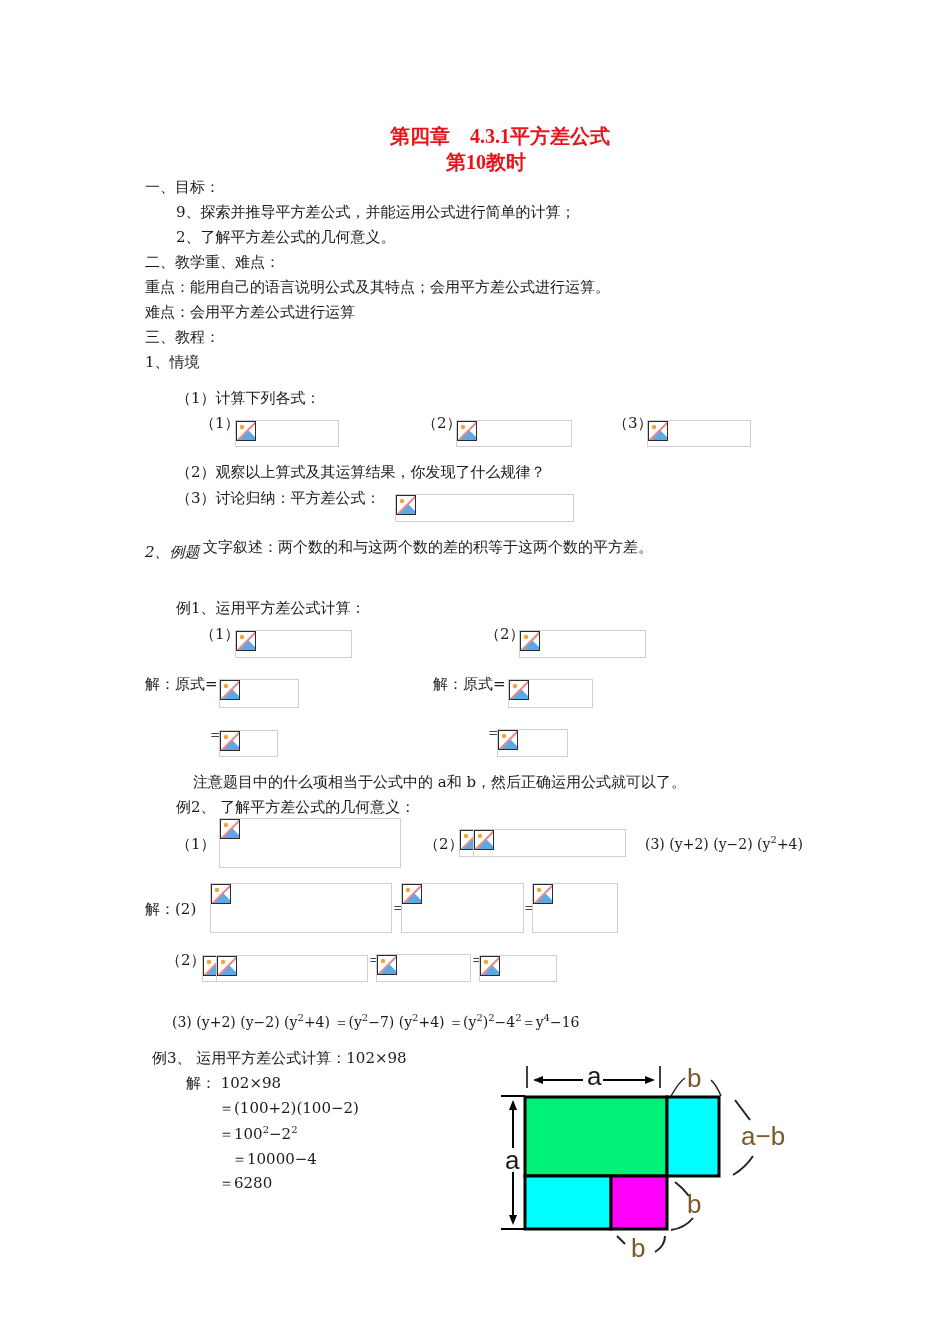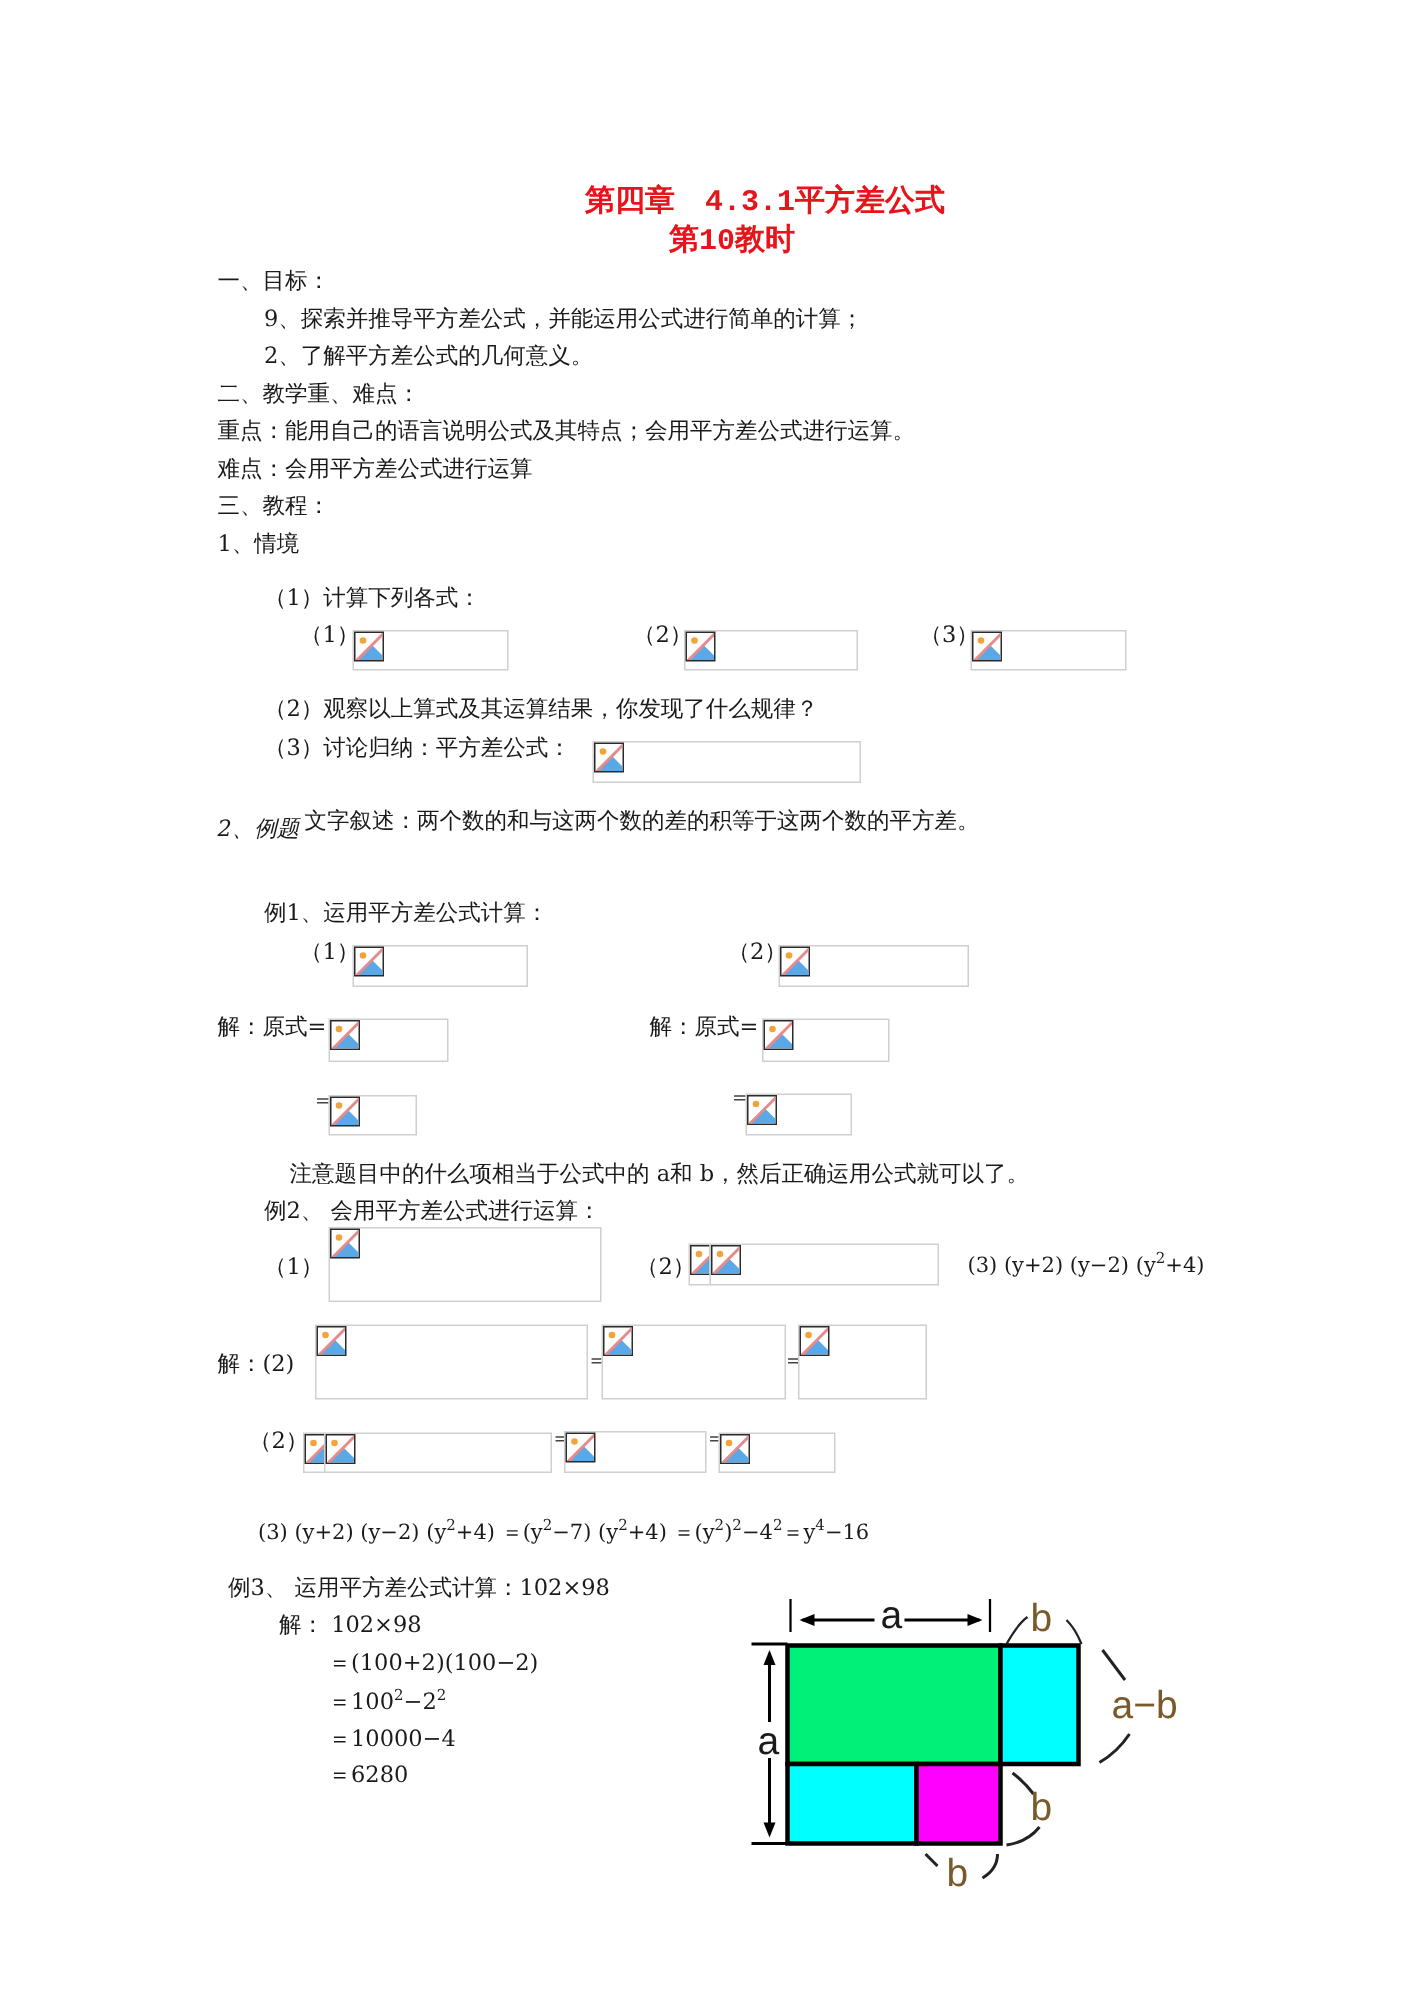--- a/index.html
+++ b/index.html
@@ -1,20 +1,20 @@
 <!DOCTYPE html>
 <html><head>
 <meta charset="utf-8">
 <style>
   html, body { margin:0; padding:0; background:#ffffff; }
   body { width:950px; height:1344px; position:relative; overflow:hidden;
          font-family:"DejaVu Serif","Liberation Serif",serif; color:#1a1a1a; }
   .t { position:absolute; font-size:15px; line-height:18px; white-space:nowrap; }
   .title { position:absolute; color:#e8141b; font-weight:bold; font-size:20px; line-height:24px;
-           font-family:Liberation Mono, monospace; white-space:nowrap; }
+           font-family:Liberation Serif, serif; white-space:nowrap; }
   .imgbox { position:absolute; border:1px solid #cfcfcf; background:#fff; box-sizing:border-box; }
   .broken { position:absolute; width:20px; height:20px; box-sizing:border-box;
             border:1.5px solid #2b2b2b; background:#fff; overflow:hidden; }
   .broken svg { display:block; }
   .eq { position:absolute; font-size:13px; color:#444; line-height:14px; }
   sup { font-size:10px; vertical-align:6px; line-height:0; }
   .diagram { position:absolute; left:495px; top:1060px; width:320px; height:210px; }
 </style>
 </head>
 <body>
@@ -137,21 +137,21 @@
       <svg width="20" height="20" viewBox="0 0 20 20">
         <circle cx="5" cy="5" r="2.2" fill="#f2a33a"></circle>
         <polygon points="2,18 11,8 18,15 18,18" fill="#5aa8e6"></polygon>
         <line x1="0" y1="19" x2="19" y2="0" stroke="#e58b8b" stroke-width="2"></line>
       </svg>
     </div>
   </div>
 
 <div class="t" style="left:145px;top:773px;margin-left:48px;">注意题目中的什么项相当于公式中的 a和 b，然后正确运用公式就可以了。</div>
 
-<div class="t" style="left:176px;top:798px;">例2、 会用平方差公式进行运算：</div>
+<div class="t" style="left:176px;top:798px;">例2、 了解平方差公式的几何意义：</div>
 <div class="t" style="left:176px;top:835px;">（1）</div>
 <div class="imgbox" style="left:219px;top:818px;width:182px;height:50px;">
     <div class="broken bi" style="left:0;top:0;">
       <svg width="20" height="20" viewBox="0 0 20 20">
         <circle cx="5" cy="5" r="2.2" fill="#f2a33a"></circle>
         <polygon points="2,18 11,8 18,15 18,18" fill="#5aa8e6"></polygon>
         <line x1="0" y1="19" x2="19" y2="0" stroke="#e58b8b" stroke-width="2"></line>
       </svg>
     </div>
   </div>
@@ -248,21 +248,21 @@
   </div>
 
 <div class="t" style="left:172px;top:1013px;font-size:14px;">
   <span>(3) (y+2) (y−2) (y</span><sup>2</sup><span>+4) ＝(y</span><sup>2</sup><span>−7) (y</span><sup>2</sup><span>+4) ＝(y</span><sup>2</sup><span>)</span><sup>2</sup><span>−4</span><sup>2</sup><span>＝y</span><sup>4</sup><span>−16</span>
 </div>
 
 <div class="t" style="left:152px;top:1049px;">例3、 运用平方差公式计算：102×98</div>
 <div class="t" style="left:186px;top:1074px;">解：  102×98</div>
 <div class="t" style="left:219px;top:1099px;">＝(100+2)(100−2)</div>
 <div class="t" style="left:219px;top:1125px;"><span>＝100</span><sup>2</sup><span>−2</span><sup>2</sup></div>
-<div class="t" style="left:219px;top:1150px;">＝10000−4</div>
+<div class="t" style="left:232px;top:1150px;">＝10000−4</div>
 <div class="t" style="left:219px;top:1174px;">＝6280</div>
 
 <div class="diagram">
   <svg width="320" height="210" viewBox="0 0 320 210" xmlns="http://www.w3.org/2000/svg">
 
     <rect x="30" y="37" width="142" height="79" fill="#00f078" stroke="#000" stroke-width="3"></rect>
     <rect x="172" y="37" width="52" height="79" fill="#00ffff" stroke="#000" stroke-width="3"></rect>
     <rect x="30" y="116" width="86" height="53" fill="#00ffff" stroke="#000" stroke-width="3"></rect>
     <rect x="116" y="116" width="56" height="53" fill="#ff00ff" stroke="#000" stroke-width="3"></rect>
 

